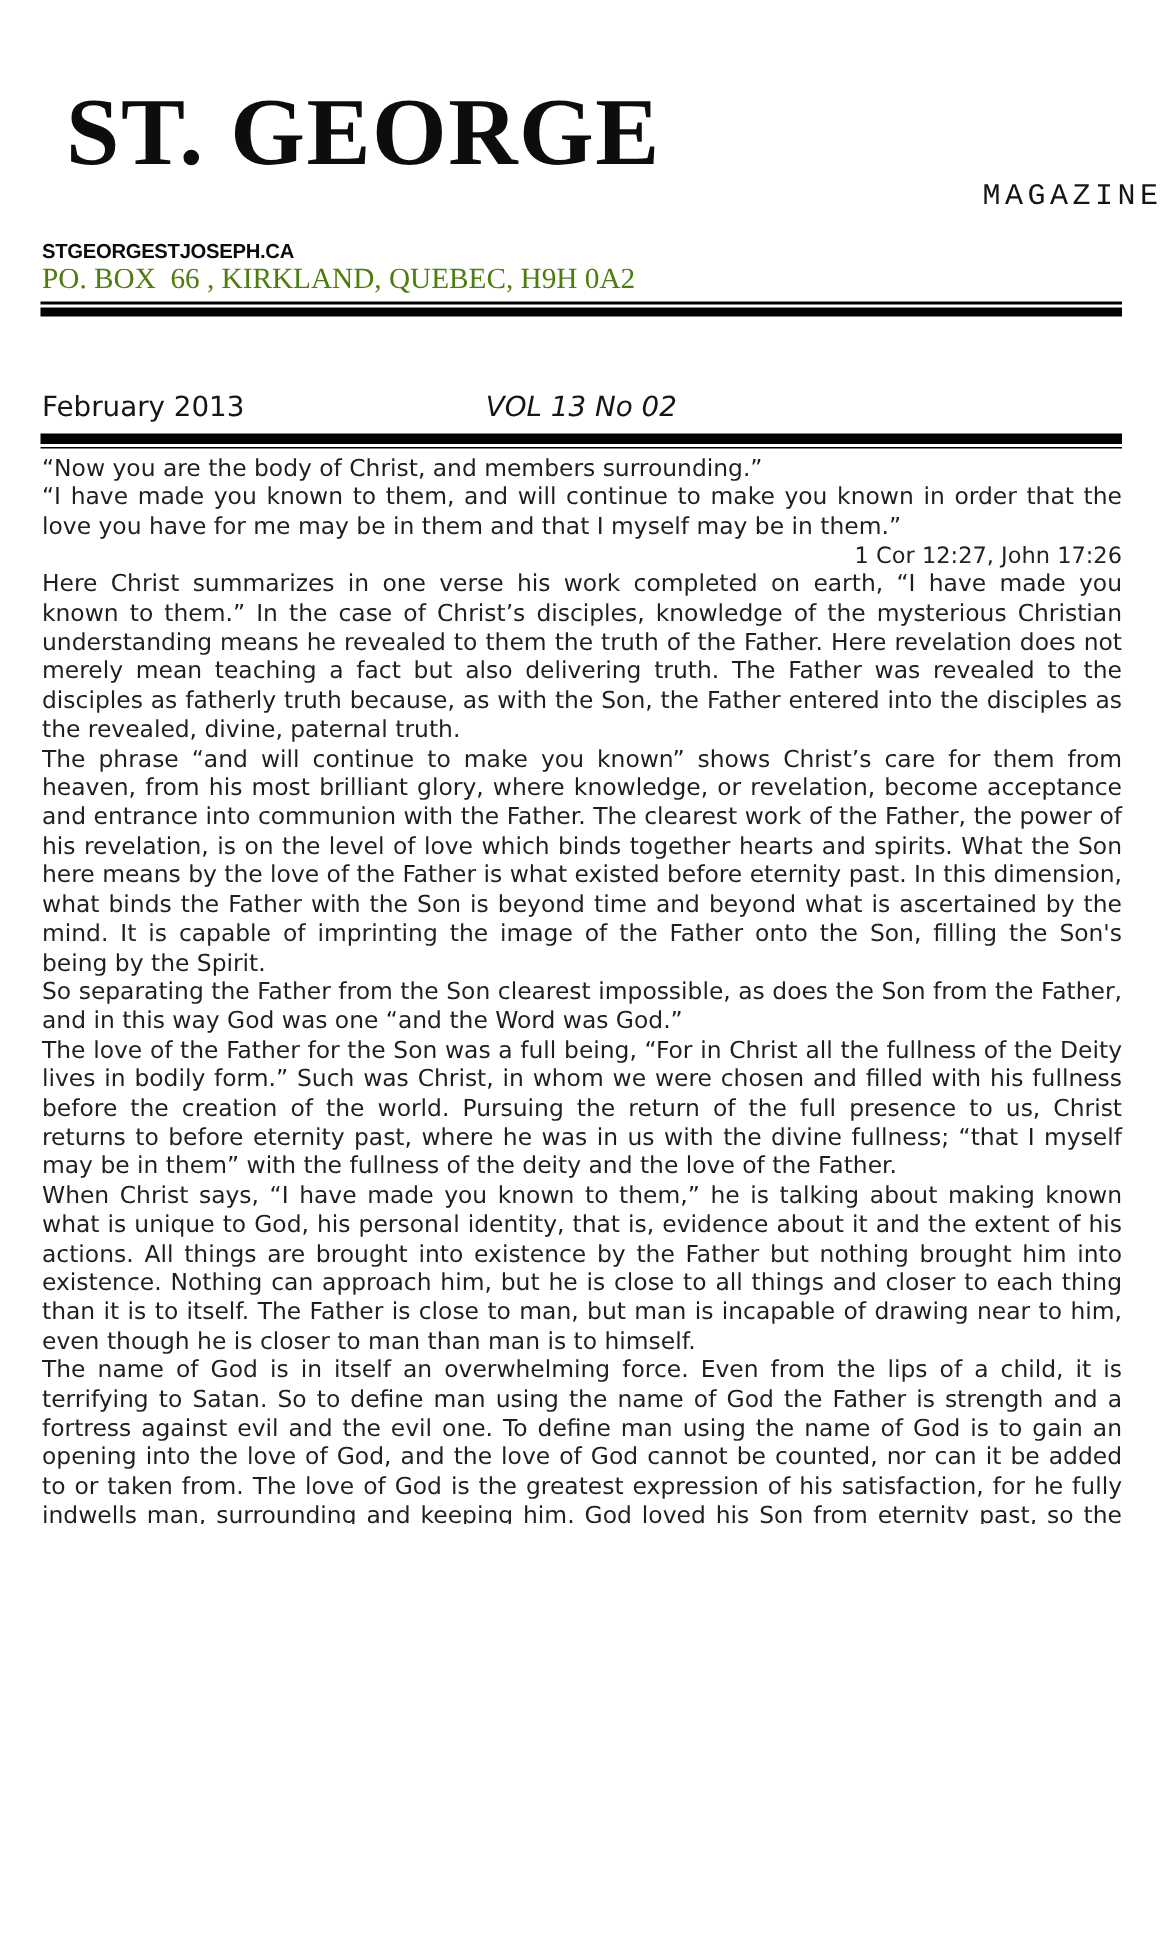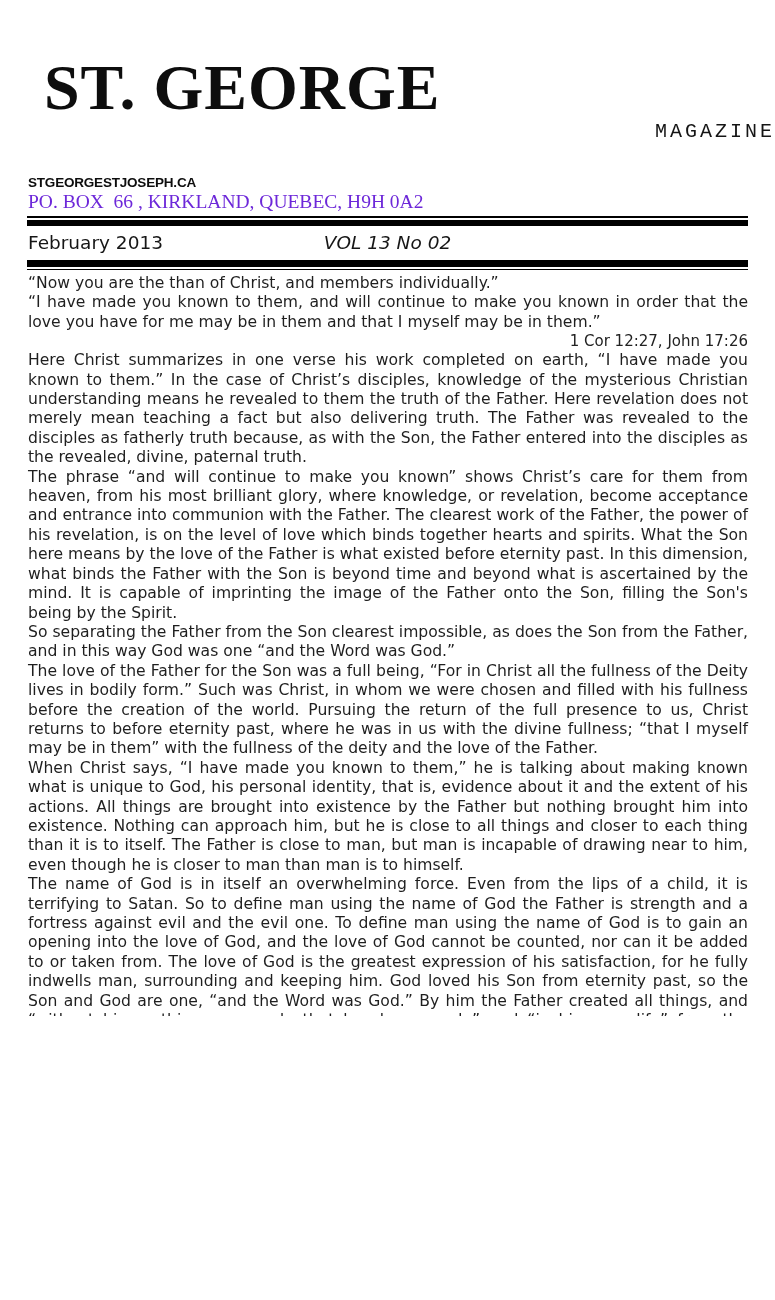--- a/index.html
+++ b/index.html
@@ -12,44 +12,44 @@
   .mast-title {
     margin-left:44px; font-family:"Liberation Serif", serif; font-weight:700;
     font-size:64px; line-height:1.0; letter-spacing:1px; color:#0d0d0d;
   }
   .mast-subtitle {
     margin-left:176px; 
     font-family:"Liberation Mono", monospace; font-size:20px;
     letter-spacing:3px; color:#151515;text-align:right;
   }
   .mast-website {
-    margin-left:28px; margin-top:32px;
+    margin-left:28px; margin-top:17px;
     font-family:"Liberation Sans", sans-serif; font-weight:700;
     font-size:13.5px; letter-spacing:-0.2px; color:#0d0d0d;
   }
   .mast-address {
     margin-left:28px; margin-top:1px;
     font-family:"Liberation Serif", serif; font-size:19.5px;
-    white-space:pre-wrap; color:#6d28d9;
+    white-space:pre-wrap; color:#4d7c0f;
   }
   
   .rule { margin:0 27px; }
   .rule .bar-thin2 { height:2px; background:#000; }
   .rule .bar-thin1 { height:1px; background:#000; }
   .rule .bar-thick6 { height:6px; background:#000; }
   .rule .bar-thick7 { height:7px; background:#000; }
   .rule .gap2 { height:2px; }
   .rule-top { margin-top:3px; }
   
   .dateline {
     display:flex; justify-content:space-between; align-items:center;
     margin:0 27px; padding:6px 1px 7px 1px; font-size:18.5px; color:#161616;
   }
   .dateline .dl-center { position:absolute; left:0; right:0; text-align:center;font-style:italic; }
-  .dateline { position:relative; }
+  .dateline { position:relative;margin-top:44px; }
   .dateline .dl-right { margin-left:auto; }
   
   .article {
     margin:4px 27px 0 28px; text-align:justify;
     font-size:15.6px; line-height:19.4px; color:#1f1f1f;
   }
   .article p { margin:0; }
   .article p.reference { text-align:right; font-size:15px; line-height:19px; color:#222; }
   
   .page-footer { position:absolute; left:0; right:0; top:1218px; height:34px;margin-top:19px; }
@@ -84,21 +84,21 @@
     <span class="dl-center">VOL 13 No 02</span>
   </div>
 
   <div class="rule rule-bottom">
     <div class="bar-thick7"></div>
     <div class="gap2"></div>
     <div class="bar-thin1"></div>
   </div>
 
   <main class="article">
-    <p class="quote">“Now you are the than of Christ, and members individually.”</p>
+    <p class="quote">“Now you are the body of Christ, and members surrounding.”</p>
     <p class="quote">“I have made you known to them, and will continue to make you known in order that the love you have for me may be in them and that I myself may be in them.”</p>
     <p class="reference">1 Cor 12:27, John 17:26</p>
     <p class="body-para">Here Christ summarizes in one verse his work completed on earth, “I have made you known to them.”  In the case of Christ’s disciples, knowledge of the mysterious Christian understanding means he revealed to them the truth of the Father. Here revelation does not merely mean teaching a fact but also delivering truth. The Father was revealed to the disciples as fatherly truth because, as with the Son, the Father entered into the disciples as the revealed, divine, paternal truth.</p>
     <p class="body-para">The phrase “and will continue to make you known” shows Christ’s care for them from heaven, from his most brilliant glory, where knowledge, or revelation, become acceptance and entrance into communion with the Father. The clearest work of the Father, the power of his revelation, is on the level of love which binds together hearts and spirits. What the Son here means by the love of the Father is what existed before eternity past. In this dimension, what binds the Father with the Son is beyond time and beyond what is ascertained by the mind. It is capable of imprinting the image of the Father onto the Son, filling the Son's being by the Spirit.</p>
     <p class="body-para">So separating the Father from the Son clearest impossible, as does the Son from the Father, and in this way God was one “and the Word was God.”</p>
     <p class="body-para">The love of the Father for the Son was a full being, “For in Christ all the fullness of the Deity lives in bodily form.” Such was Christ, in whom we were chosen and filled with his fullness before the creation of the world. Pursuing the return of the full presence to us, Christ returns to before eternity past, where he was in us with the divine fullness; “that I myself may be in them” with the fullness of the deity and the love of the Father.</p>
     <p class="body-para">When Christ says, “I have made you known to them,” he is talking about making known what is unique to God, his personal identity, that is, evidence about it and the extent of his actions. All things are brought into existence by the Father but nothing brought him into existence. Nothing can approach him, but he is close to all things and closer to each thing than it is to itself. The Father is close to man, but man is incapable of drawing near to him, even though he is closer to man than man is to himself.</p>
     <p class="body-para">The name of God is in itself an overwhelming force. Even from the lips of a child, it is terrifying to Satan. So to define man using the name of God the Father is strength and a fortress against evil and the evil one. To define man using the name of God is to gain an opening into the love of God, and the love of God cannot be counted, nor can it be added to or taken from. The love of God is the greatest expression of his satisfaction, for he fully indwells man, surrounding and keeping him. God loved his Son from eternity past, so the Son and God are one, “and the Word was God.” By him the Father created all things, and “without him nothing was made that has been made” and “in him was life” from the beginning. When the Son took on flesh, life became the light of men and, in fact, the light of the world. When the Son made known to man the Father and his name, man became the joy of God which in turn draws man near to him. As a result, when a man keeps the commands of Christ, the Father comes with the Son to make their dwelling with man. When the Father and Son make their dwelling in the heart of a man they never leave him but remain in him, so that he is “filled to the measure of all the fullness of God.”</p>
     <p class="body-para">This is not just an image of reality but itself living reality which man lives by faith, love and joy.</p>
   </main>

